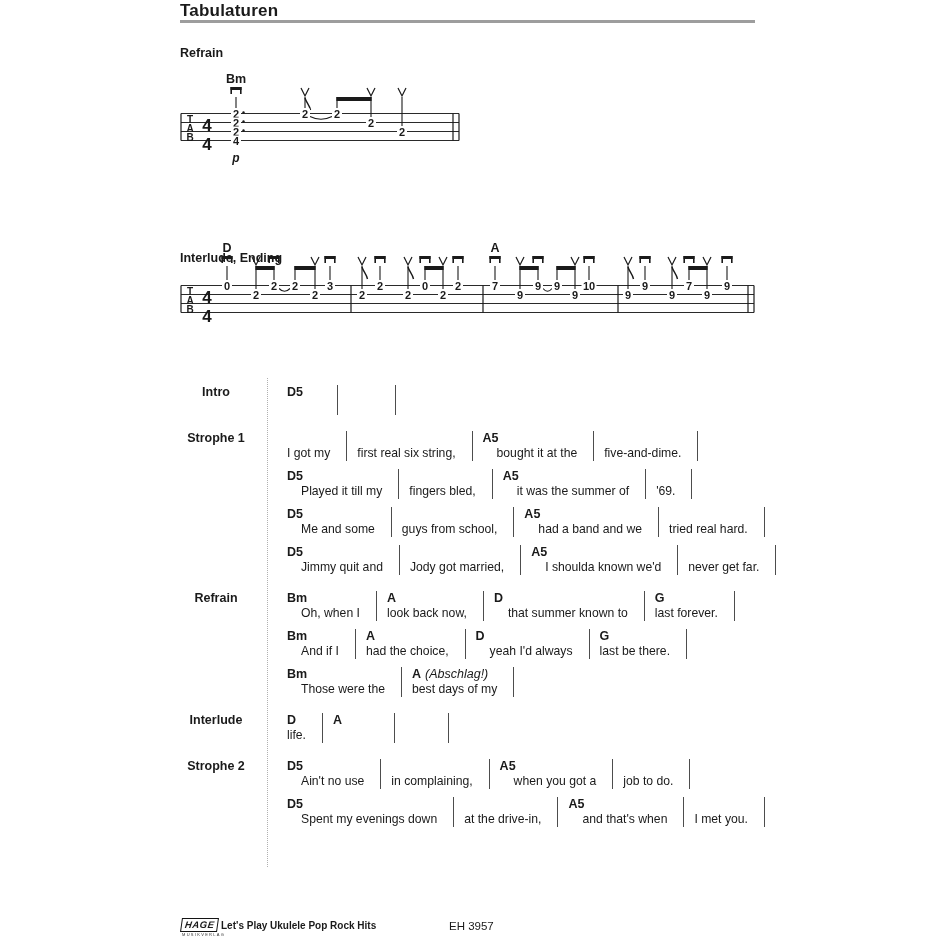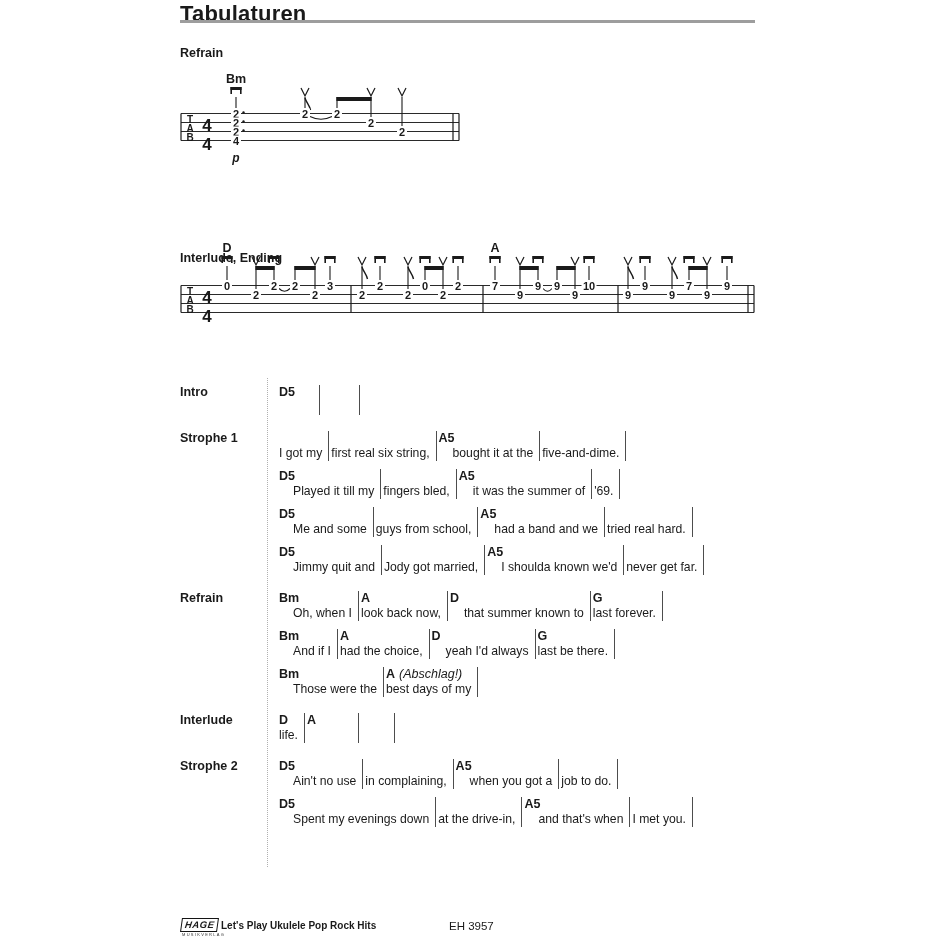--- a/index.html
+++ b/index.html
@@ -1,41 +1,41 @@
 <!DOCTYPE html>
 <html><head>
 <meta charset="utf-8">
 <style>
   html,body{margin:0;padding:0;}
   body{width:937px;height:937px;background:#ffffff;position:relative;overflow:hidden;
        font-family:"Liberation Sans",sans-serif;color:#1a1a1a;}
   .abs{position:absolute;}
-  #page-title{left:180px;top:1px;font-size:22px;font-weight:bold;letter-spacing:.2px;}
+  #page-title{left:180px;top:1px;font-size:17px;font-weight:bold;letter-spacing:.2px;}
   #title-rule{left:180px;top:20px;width:575px;height:2.5px;background:#9d9d9d;}
   .staff-heading{font-size:12.5px;font-weight:bold;}
   #heading-0{left:180px;top:46px;}
   #heading-1{left:180px;top:211px;margin-top:40px;}
   #staffbox-0{left:178px;top:66px;}
   #staffbox-1{left:178px;top:232px;}
   svg{overflow:visible;display:block;}
   svg text{fill:#1a1a1a;}
   .clef{font:bold 10px "Liberation Sans",sans-serif;}
   .ts{font:bold 17px "Liberation Sans",sans-serif;}
   .chname{font:bold 12.5px "Liberation Sans",sans-serif;}
   .fret{font:bold 11px "Liberation Sans",sans-serif;}
   .dyn{font:italic bold 12px "Liberation Sans",sans-serif;}
   
   #song-sheet{left:180px;top:385px;width:585px;}
   #dotted-rule{position:absolute;left:87px;top:-7px;height:489px;width:0;
                border-left:1px dotted #b0b0b0;}
   .section{position:relative;padding-left:97px;margin-bottom:16px;}
-  .slabel{position:absolute;left:0;top:0;width:72px;text-align:left;
+  .slabel{position:absolute;left:0;top:0;width:72px;text-align:center;
           font-weight:bold;font-size:12.5px;line-height:14px;}
   .line{display:flex;margin-bottom:8px;}
-  .seg{border-right:1px solid #4d4d4d;padding:0 6px 0 2px;height:30px;box-sizing:content-box;}
+  .seg{border-right:1px solid #4d4d4d;padding:0 16px 0 2px;height:30px;box-sizing:content-box;margin-left:8px;}
   .chord{height:15px;font-weight:bold;font-size:12.5px;line-height:14px;white-space:pre;}
   .ann{font-weight:normal;font-style:italic;margin-left:4px;}
   .lyr{height:15px;font-size:12.2px;line-height:15px;white-space:pre;}
   .lyr.ind{padding-left:14px;text-align:right;}
   
   #footer-logo{left:181px;top:918px;border:1.4px solid #141414;height:12px;line-height:12px;
                padding:0 3px;font-size:9.5px;font-weight:bold;font-style:italic;
                letter-spacing:.5px;transform:skewX(-8deg);}
   #footer-logo-sub{left:182px;top:932px;font-size:4px;letter-spacing:1.3px;color:#333;}
   #footer-book{left:221px;top:920px;font-size:10px;font-weight:600;}

